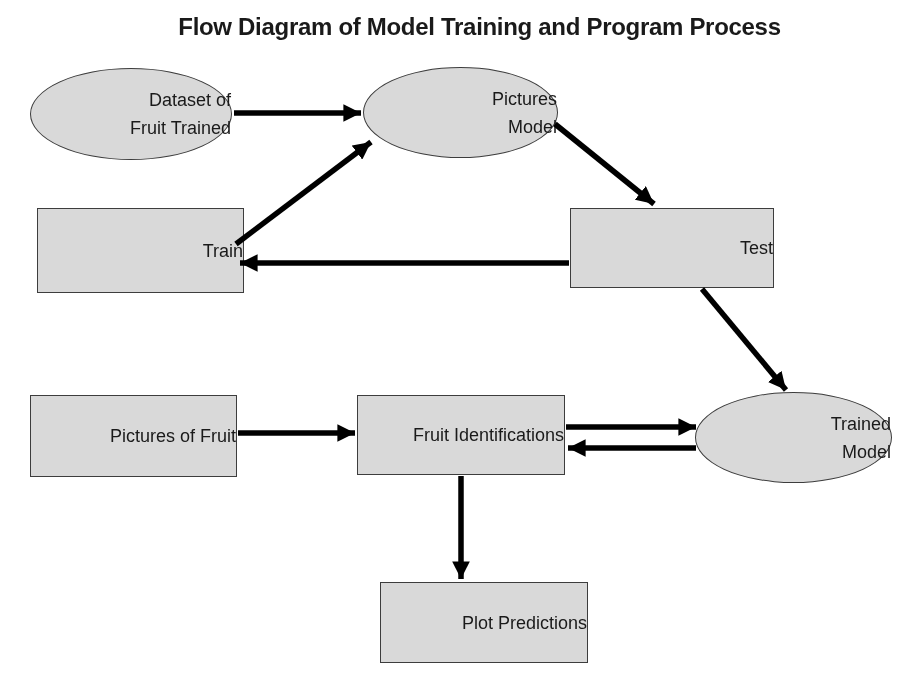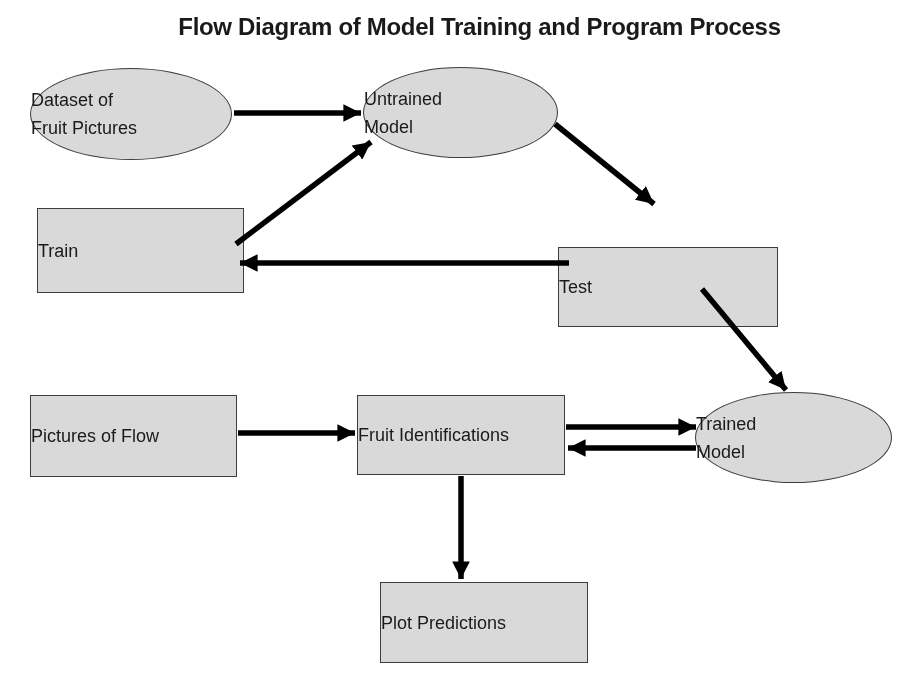--- a/index.html
+++ b/index.html
@@ -32,21 +32,21 @@
     font-weight: bold;
     letter-spacing: -0.3px;
     color: var(--text);
   }
   .node {
     position: absolute;
     background: var(--node-fill);
     border: 1.5px solid var(--node-border);
     display: flex;
     flex-direction: column;
-    align-items: flex-start;
+    align-items: flex-end;
     justify-content: center;
     text-align: center;
     font-size: 18px;
     color: var(--text);
     line-height: 28px;
     z-index: 1;
   }
   .node.ellipse { border-radius: 50%; }
   .edges {
     position: absolute;
@@ -62,38 +62,38 @@
 </style>
 </head>
 <body>
 
 <div class="canvas">
 
   <div class="diagram-title">Flow Diagram of Model Training and Program Process</div>
 
   <div class="node ellipse" style="left:30px; top:68px; width:202px; height:92px;">
     <span>Dataset of</span>
-    <span>Fruit Pictures</span>
+    <span>Fruit Trained</span>
   </div>
 
   <div class="node ellipse" style="left:363px; top:67px; width:195px; height:91px;">
-    <span>Untrained</span>
+    <span>Pictures</span>
     <span>Model</span>
   </div>
 
   <div class="node" style="left:37px; top:208px; width:207px; height:85px;">
     <span>Train</span>
   </div>
 
-  <div class="node" style="left:558px; top:208px; width:220px; height:80px;margin-top:39px;">
+  <div class="node" style="left:570px; top:208px; width:204px; height:80px;">
     <span>Test</span>
   </div>
 
   <div class="node" style="left:30px; top:395px; width:207px; height:82px;">
-    <span>Pictures of Flow</span>
+    <span>Pictures of Fruit</span>
   </div>
 
   <div class="node" style="left:357px; top:395px; width:208px; height:80px;">
     <span>Fruit Identifications</span>
   </div>
 
   <div class="node ellipse" style="left:695px; top:392px; width:197px; height:91px;">
     <span>Trained</span>
     <span>Model</span>
   </div>

